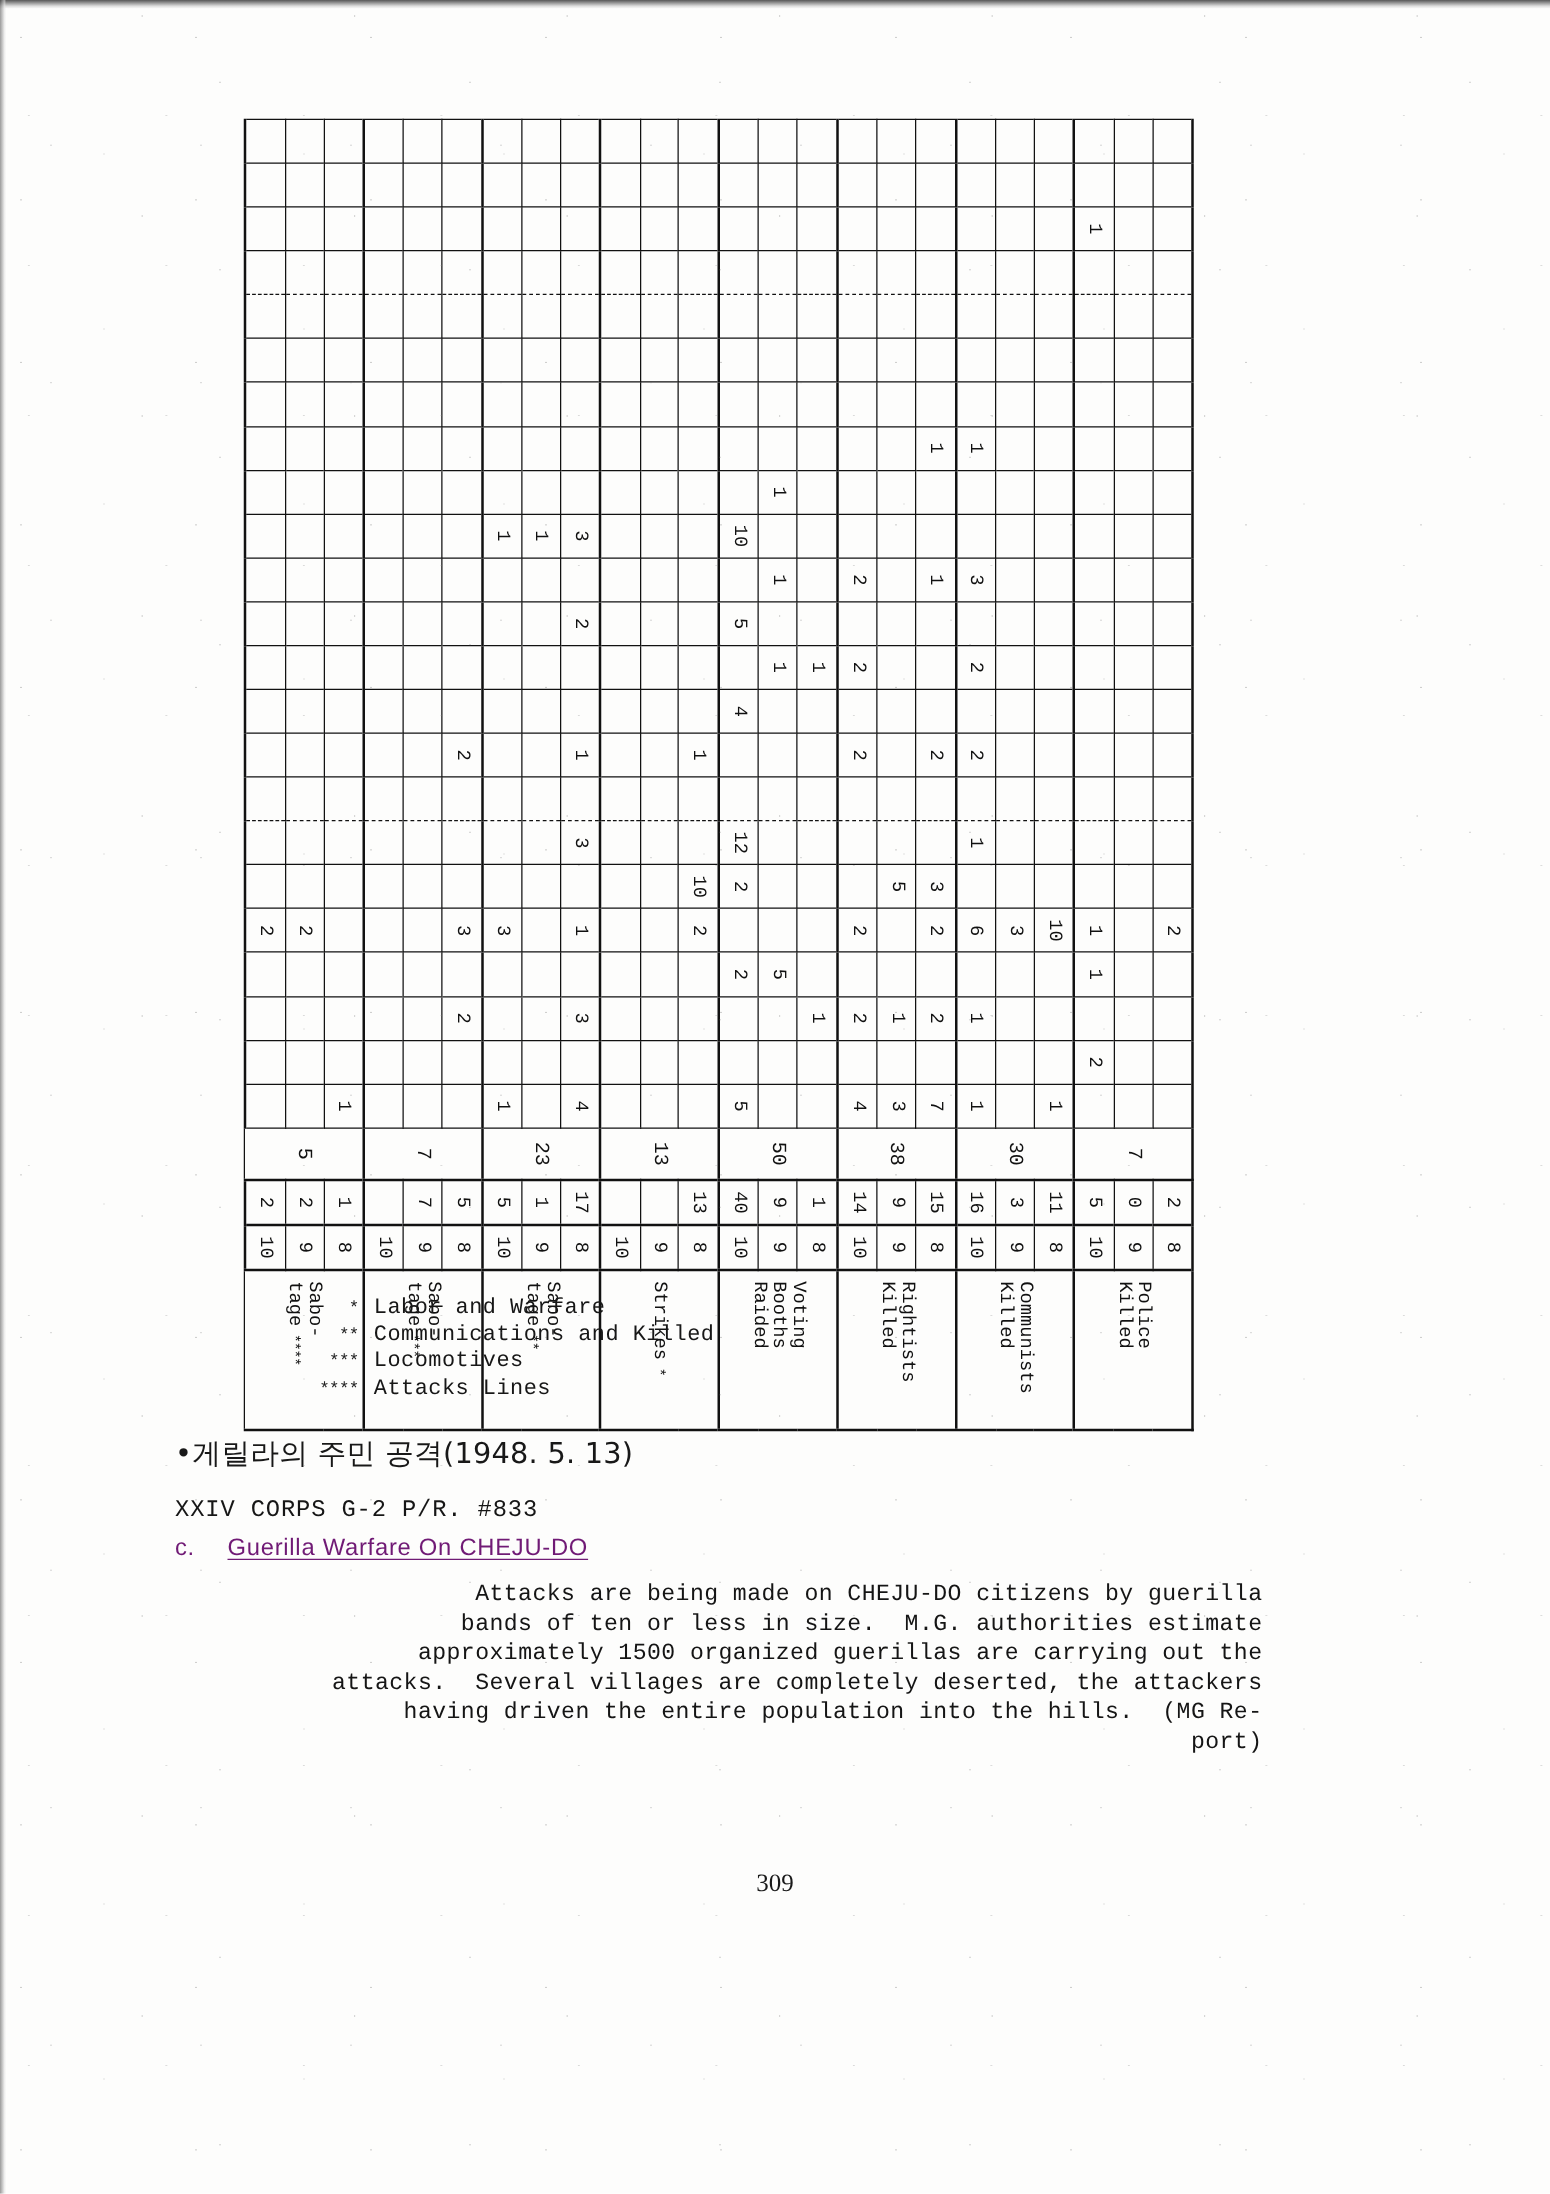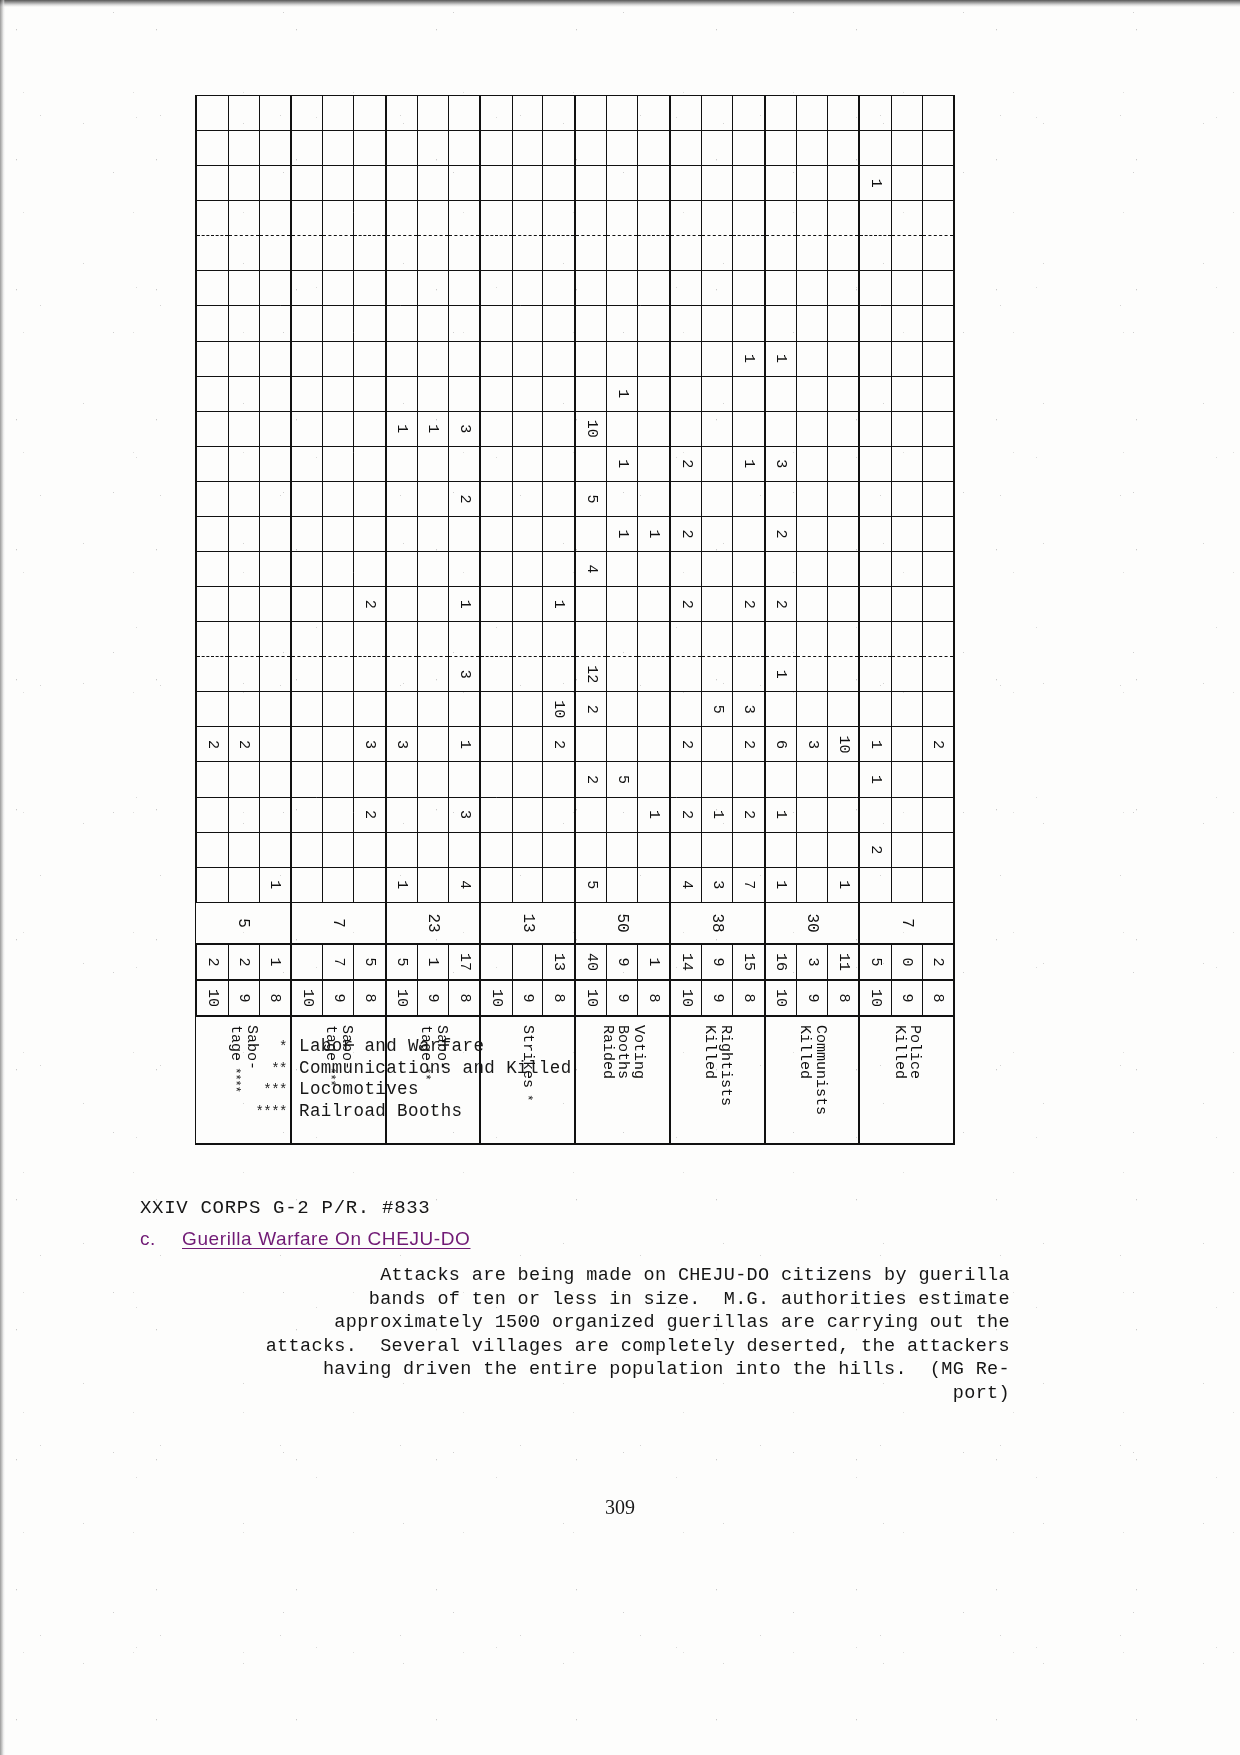--- a/index.html
+++ b/index.html
@@ -919,24 +919,25 @@
       <div class="legend-row">
         <span class="legend-star">**</span>
         <span class="legend-text">Communications and Killed</span>
       </div>
       <div class="legend-row">
         <span class="legend-star">***</span>
         <span class="legend-text">Locomotives</span>
       </div>
       <div class="legend-row">
         <span class="legend-star">****</span>
-        <span class="legend-text">Railroad Booths</span>
+        <span class="legend-text">Attacks Lines</span>
       </div>
     </div>
 
+  <div class="kor-caption">•게릴라의 주민 공격(1948. 5. 13)</div>
 
   <div class="src-line">XXIV CORPS G-2 P/R. #833</div>
 
   <div class="sec-head"><span class="letter">c.</span><span class="u">Guerilla Warfare On CHEJU-DO</span></div>
 
   <div class="body-copy">        Attacks are being made on CHEJU-DO citizens by guerilla
 bands of ten or less in size.  M.G. authorities estimate
 approximately 1500 organized guerillas are carrying out the
 attacks.  Several villages are completely deserted, the attackers
 having driven the entire population into the hills.  (MG Re-

